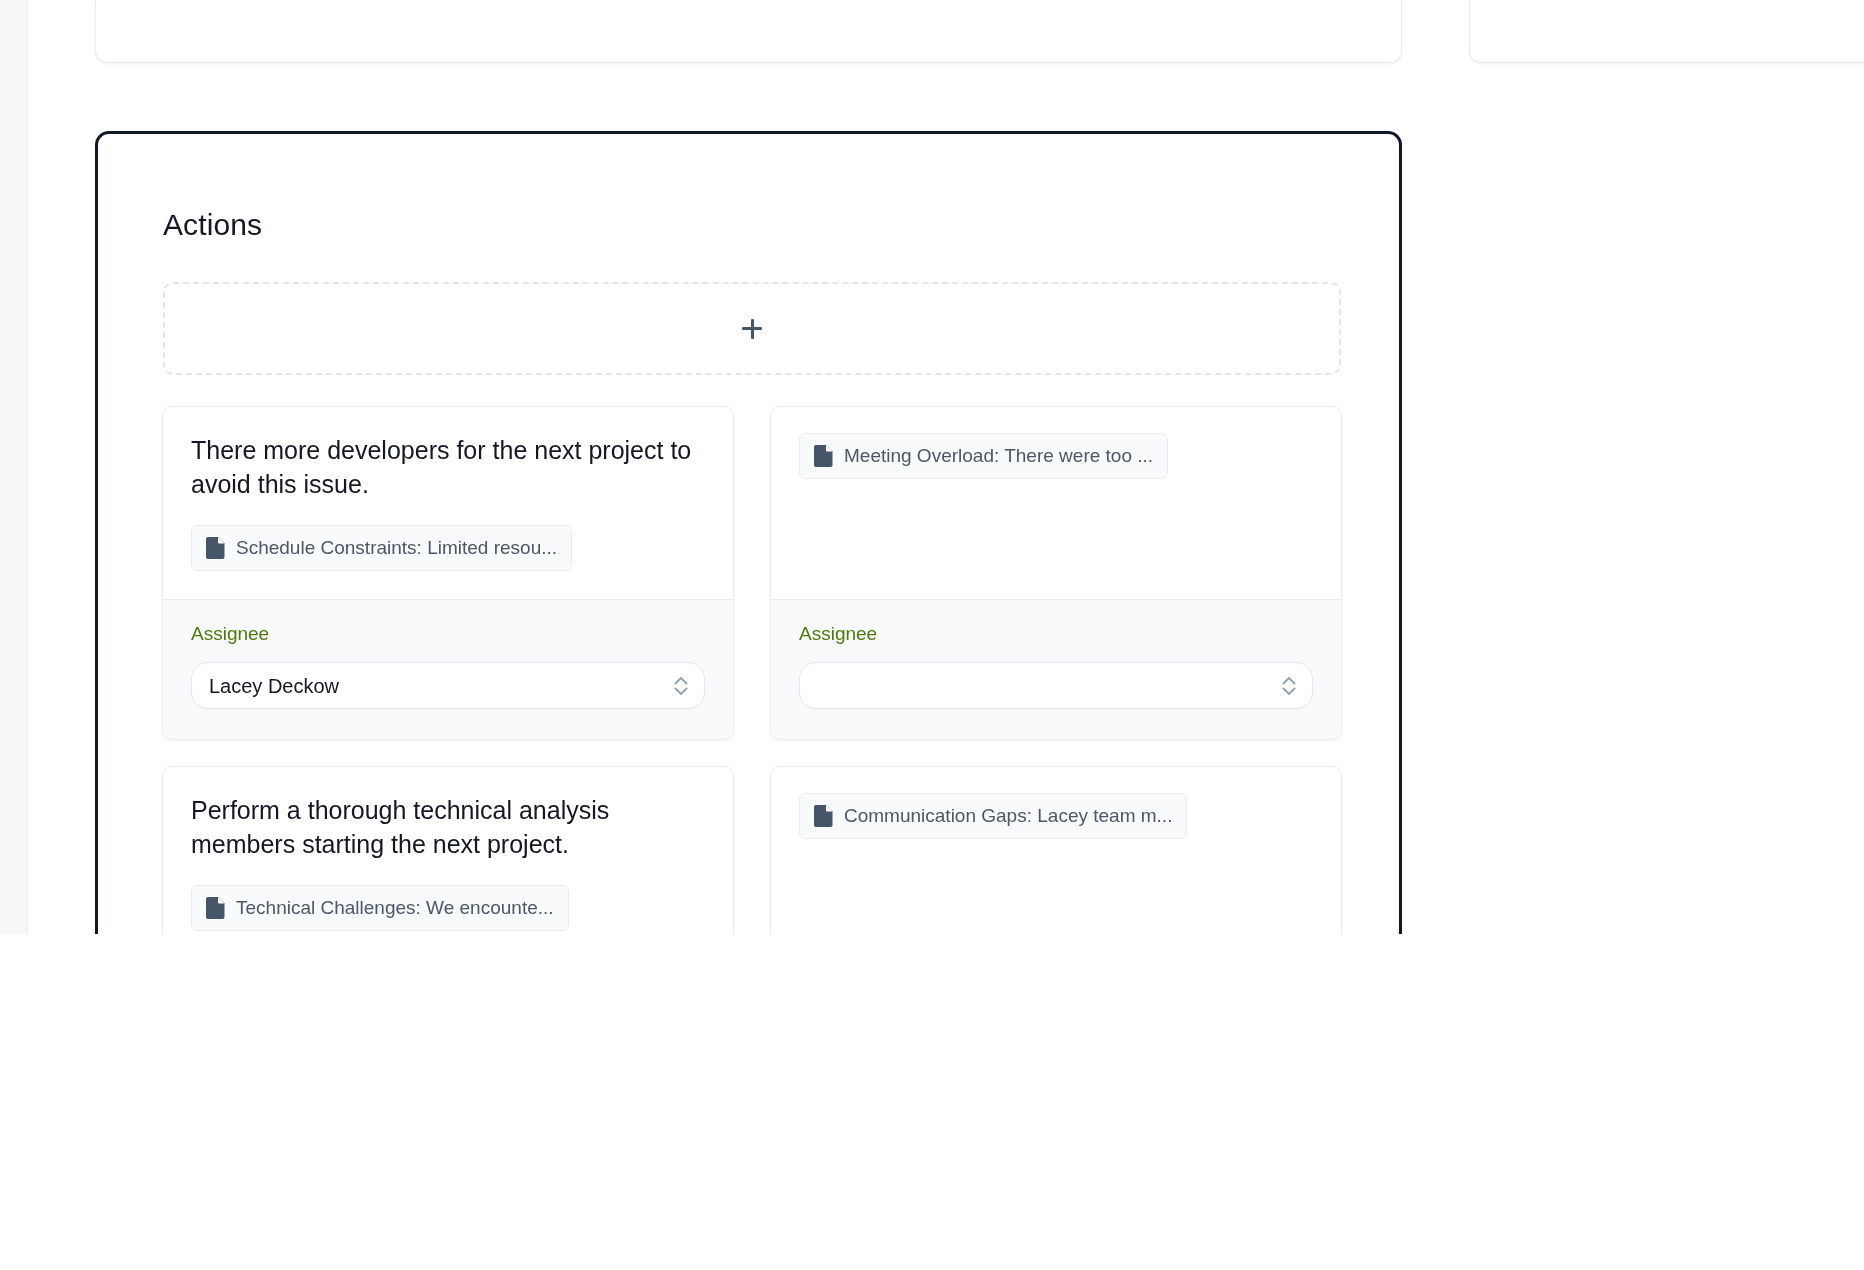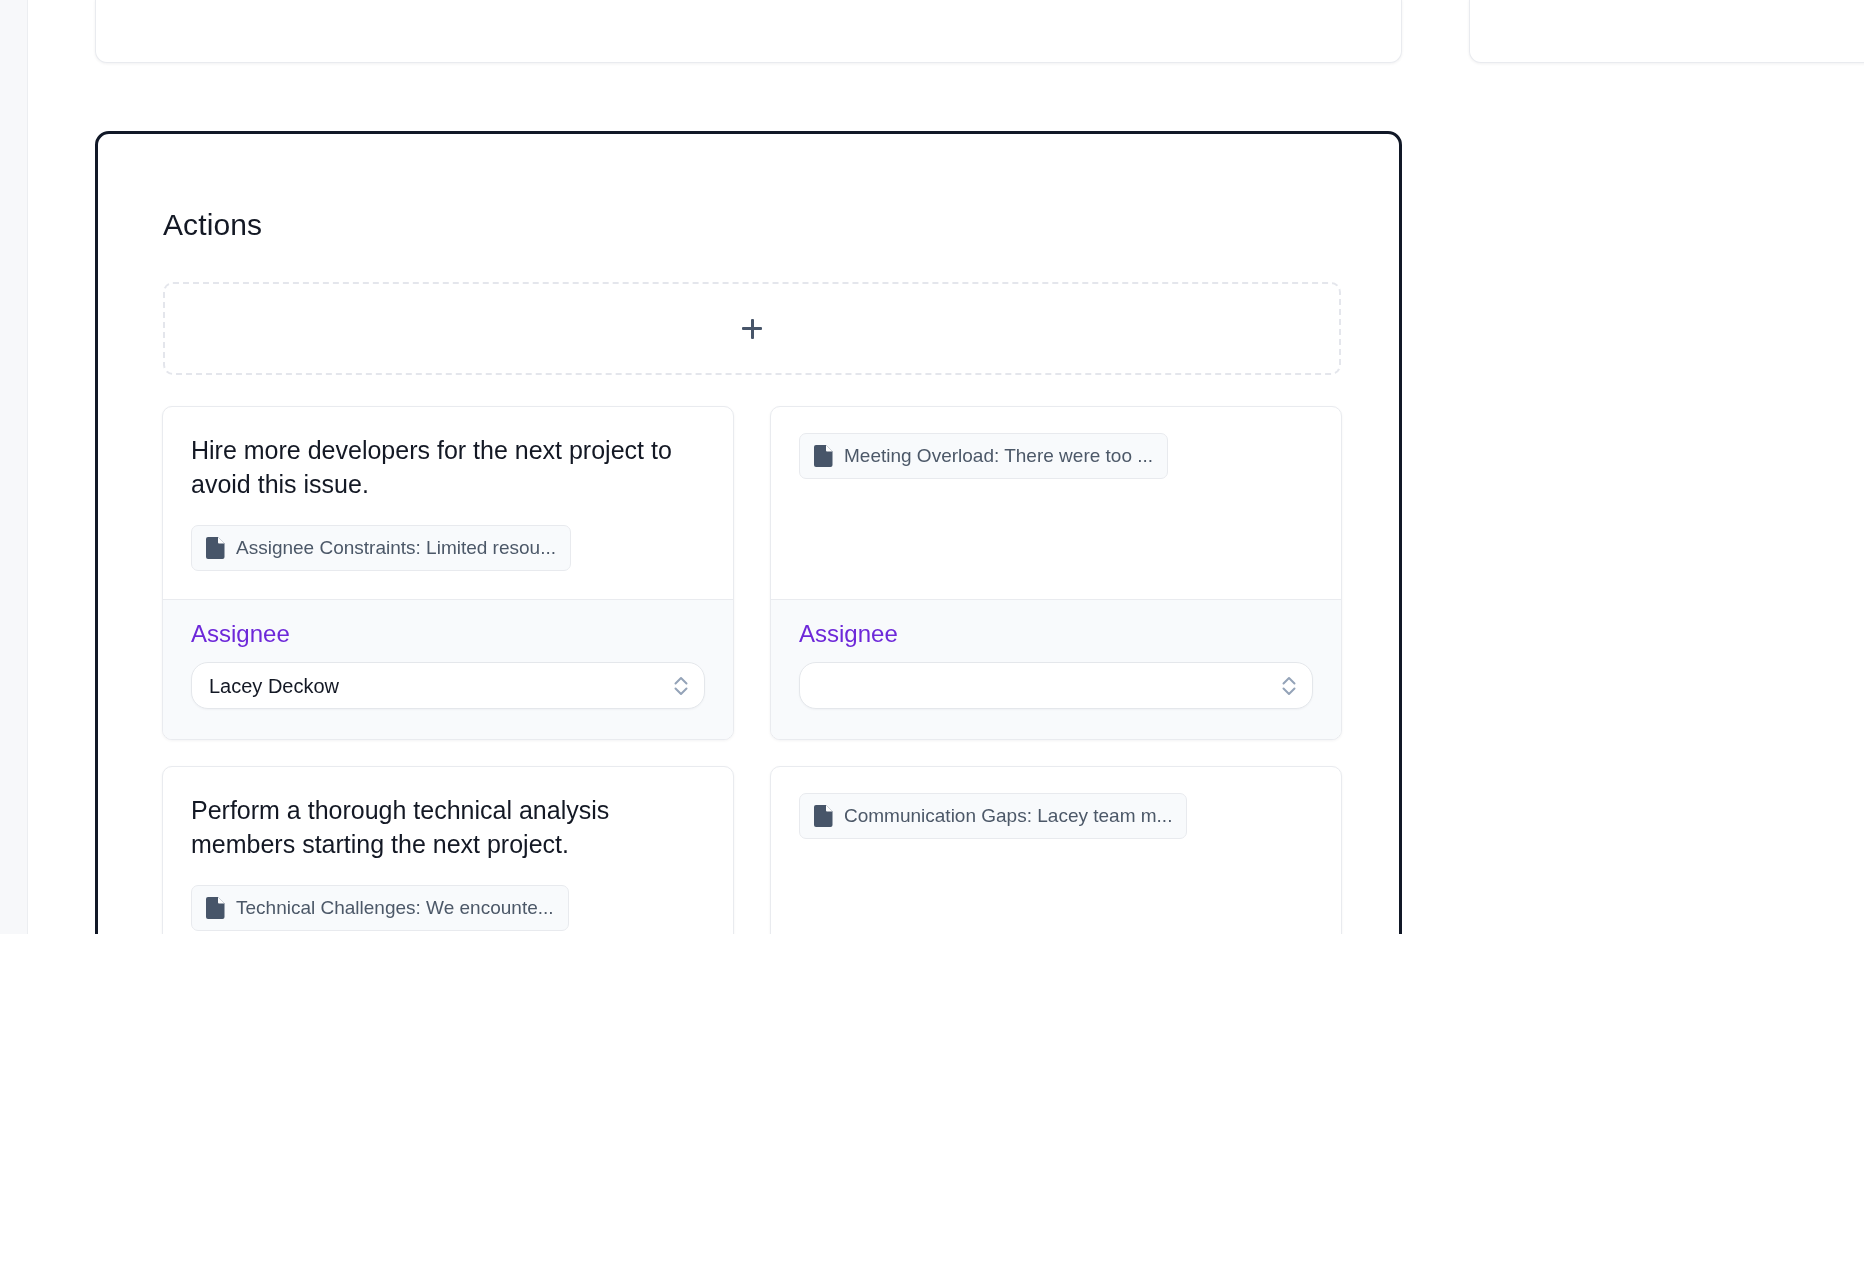--- a/index.html
+++ b/index.html
@@ -159,23 +159,23 @@
     text-overflow: ellipsis;
   }
   .doc-icon { flex: 0 0 auto; display: block; }
 
   .card-footer {
     background: #f8fafc;
     border-top: 1px solid #e9ebef;
     padding: 22px 28px 30px 28px;
   }
   .assignee-label {
-    font-size: 24px;
+    font-size: 19px;
     line-height: 24px;
-    color: #6d28d9;
+    color: #4d7c0f;
     margin-bottom: 16px;
   }
 
   .select-wrap {
     position: relative;
     height: 47px;
     background: #ffffff;
     border: 1px solid #e4e7eb;
     border-radius: 17px;
     box-shadow: 0 1px 2px rgba(15, 23, 42, 0.04);
@@ -220,27 +220,27 @@
     <h2 class="panel-title">Actions</h2>
 
     <div class="add-zone">
       <span class="plus-icon"></span>
     </div>
 
     <div class="cards-grid">
 
       <article class="action-card">
         <div class="card-body">
-          <p class="card-text">Hire more developers for the next project to avoid this issue.</p>
+          <p class="card-text">There more developers for the next project to avoid this issue.</p>
           <div class="insight-badge">
             <svg class="doc-icon" width="19" height="22" viewBox="0 0 19 22" aria-hidden="true">
               <path d="M2 0h10l6.5 6.5V20a2 2 0 0 1-2 2H2a2 2 0 0 1-2-2V2a2 2 0 0 1 2-2z" fill="#475569"></path>
               <path d="M12 0l6.5 6.5H13a1 1 0 0 1-1-1V0z" fill="#ffffff"></path>
             </svg>
-            <span class="badge-label">Assignee Constraints: Limited resou...</span>
+            <span class="badge-label">Schedule Constraints: Limited resou...</span>
           </div>
         </div>
         <div class="card-footer">
           <div class="assignee-label">Assignee</div>
           <div class="select-wrap">
             <span class="select-value">Lacey Deckow</span>
             <svg class="stepper-icon" width="18" height="26" viewBox="0 0 18 26" aria-hidden="true">
               <path d="M3.5 10.5L9 5l5.5 5.5" fill="none" stroke="#94a3b8" stroke-width="2" stroke-linecap="round" stroke-linejoin="round"></path>
               <path d="M3.5 15.5L9 21l5.5-5.5" fill="none" stroke="#94a3b8" stroke-width="2" stroke-linecap="round" stroke-linejoin="round"></path>
             </svg>

